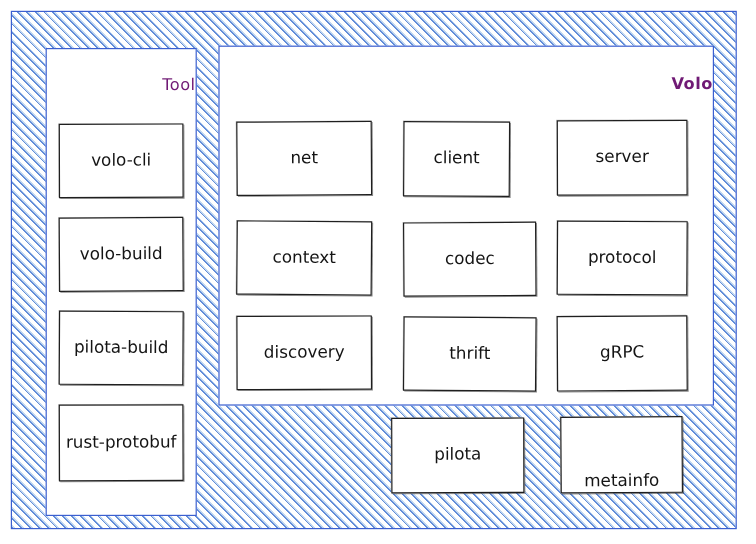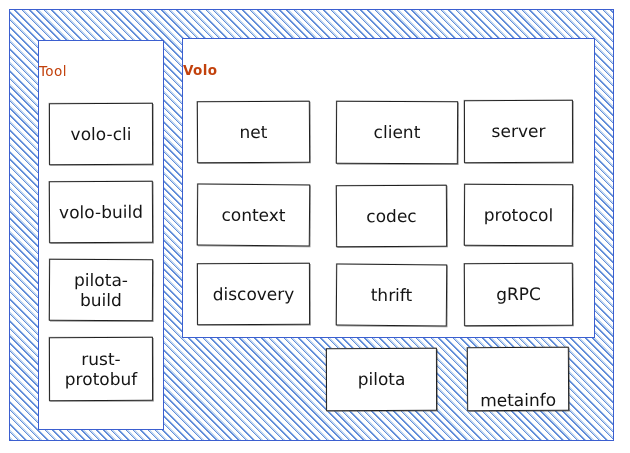--- a/index.html
+++ b/index.html
@@ -55,40 +55,40 @@
     left: 172px;
     top: 28px;
     width: 413px;
     height: 300px;
   }
 
   .panel-title {
     position: absolute;
     left: 0;
     width: 100%;
-    text-align: left;
+    text-align: right;
     font-size: 13.5px;
-    color: #c2410c;
+    color: #701a75;
     letter-spacing: 0.4px;
     user-select: none;
   }
   #tool-panel .panel-title { top: 22px; }
   #volo-panel .panel-title { top: 23px; font-weight: bold; }
 
   
   .box {
     position: absolute;
     box-sizing: border-box;
     background: #ffffff;
     border: 1.7px solid #1f1f1f;
     display: flex;
     align-items: center;
     justify-content: center;
     text-align: center;
-    font-size: 17px;
+    font-size: 14px;
     color: #141414;
     line-height: 1.18;
     padding: 0 4px;
     
     box-shadow:
       0.9px 0.9px 0 -0.2px rgba(40,40,40,0.55),
       -0.6px -0.5px 0 -0.2px rgba(70,70,70,0.35);
   }
   .box.tilt-a { transform: rotate(-0.35deg); }
   .box.tilt-b { transform: rotate(0.3deg); }
@@ -122,21 +122,21 @@
         <span class="lbl">rust-protobuf</span>
       </div>
     </div>
 
     <div class="panel" id="volo-panel">
       <div class="panel-title">Volo</div>
 
       <div class="box tilt-a" style="left:14px; top:62px; width:113px; height:62px;">
         <span class="lbl">net</span>
       </div>
-      <div class="box tilt-b" style="left:153px; top:62px; width:122px; height:63px;">
+      <div class="box tilt-b" style="left:153px; top:62px; width:89px; height:63px;">
         <span class="lbl">client</span>
       </div>
       <div class="box tilt-d" style="left:14px; top:145px; width:113px; height:62px;">
         <span class="lbl">context</span>
       </div>
 
       <div class="box tilt-c" style="left:281px; top:61px; width:109px; height:63px;">
         <span class="lbl">server</span>
       </div>
       <div class="box tilt-a" style="left:153px; top:146px; width:111px; height:62px;">

